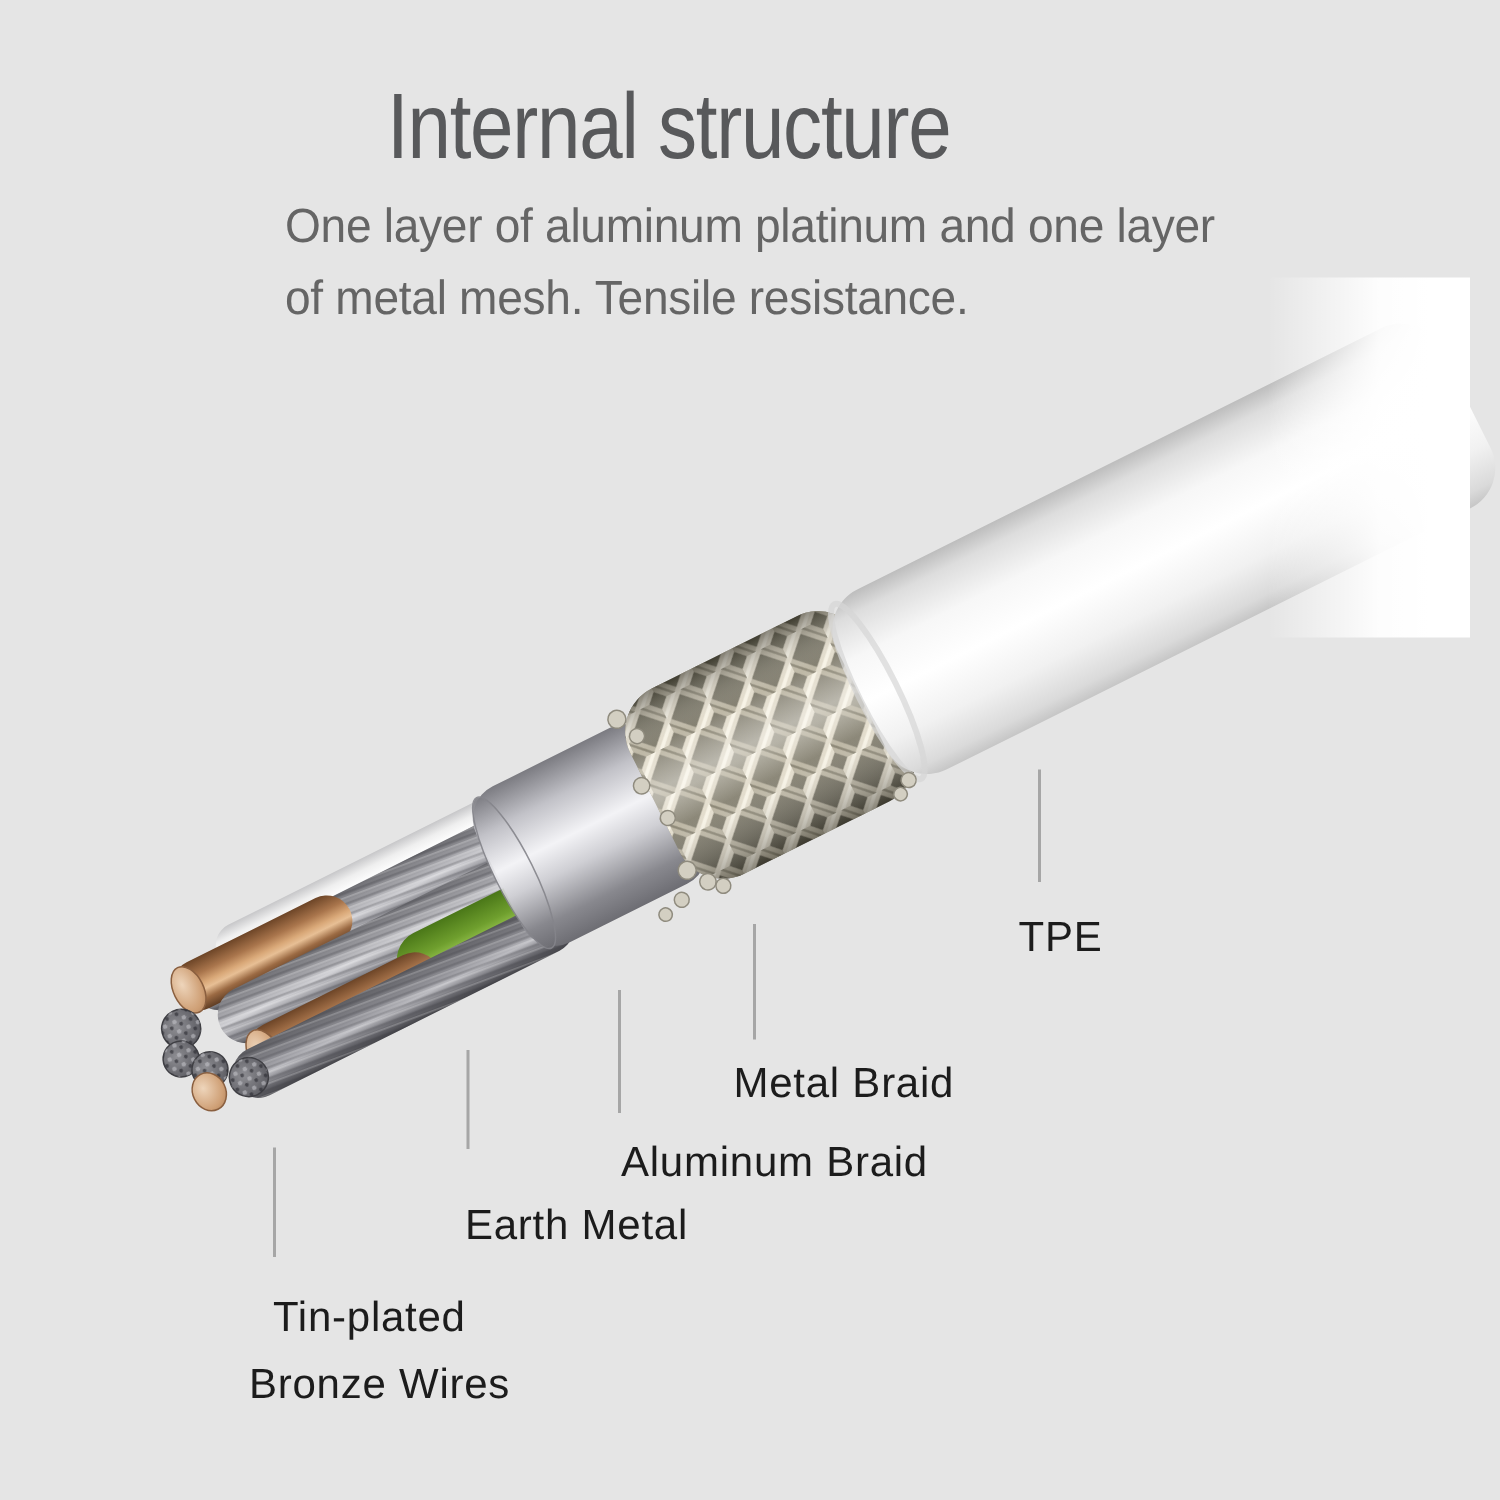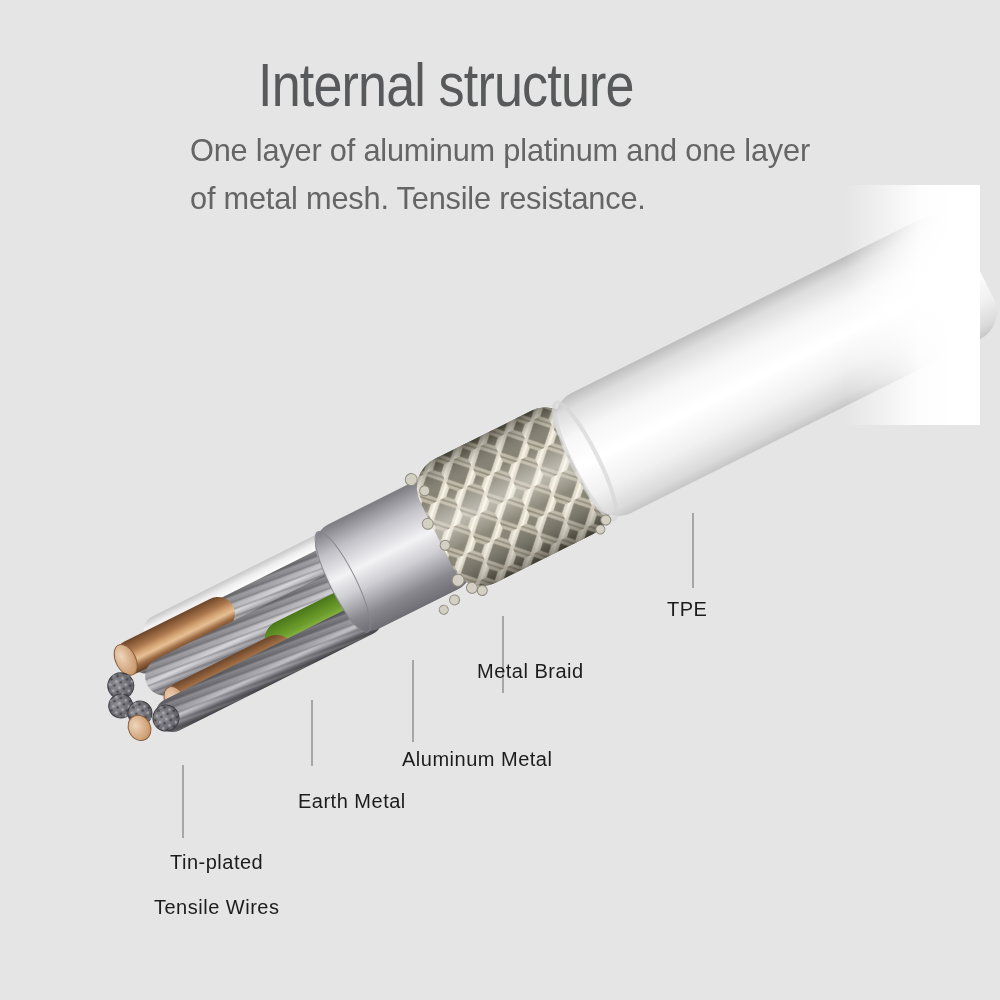--- a/index.html
+++ b/index.html
@@ -24,25 +24,25 @@
   .leader{
     position:absolute;width:2px;
     background:var(--leader-line-color,#a6a6a6);
   }
   .leader.tpe{left:692px;top:513px;height:75px;}
   .leader.braid{left:502px;top:616px;height:77px;}
   .leader.foil{left:412px;top:660px;height:82px;}
   .leader.earth{left:311px;top:700px;height:66px;}
   .leader.tin{left:182px;top:765px;height:73px;}
   .lbl{
-    position:absolute;margin:0;font-size:20px;line-height:1;letter-spacing:.5px;
+    position:absolute;margin:12px;font-size:28px;line-height:1;letter-spacing:.5px;
     color:var(--label-color,#1c1c1c);white-space:nowrap;
   }
   .lbl.tpe{left:667px;top:599px;}
-  .lbl.braid{left:477px;top:661px;}
+  .lbl.braid{left:477px;top:696px;}
   .lbl.foil{left:402px;top:749px;}
   .lbl.earth{left:298px;top:791px;}
   .lbl.tin1{left:170px;top:852px;}
   .lbl.tin2{left:154px;top:897px;}
 </style>
 </head>
 <body>
 
 <div class="stage">
 
@@ -226,18 +226,18 @@
   <p class="sub sub2">of metal mesh. Tensile resistance.</p>
 
   <div class="leader tpe"></div>
   <div class="leader braid"></div>
   <div class="leader foil"></div>
   <div class="leader earth"></div>
   <div class="leader tin"></div>
 
   <p class="lbl tpe">TPE</p>
   <p class="lbl braid">Metal Braid</p>
-  <p class="lbl foil">Aluminum Metal</p>
+  <p class="lbl foil">Aluminum Braid</p>
   <p class="lbl earth">Earth Metal</p>
   <p class="lbl tin1">Tin-plated</p>
-  <p class="lbl tin2">Tensile Wires</p>
+  <p class="lbl tin2">Bronze Wires</p>
 
 </div>
 
 </body></html>

